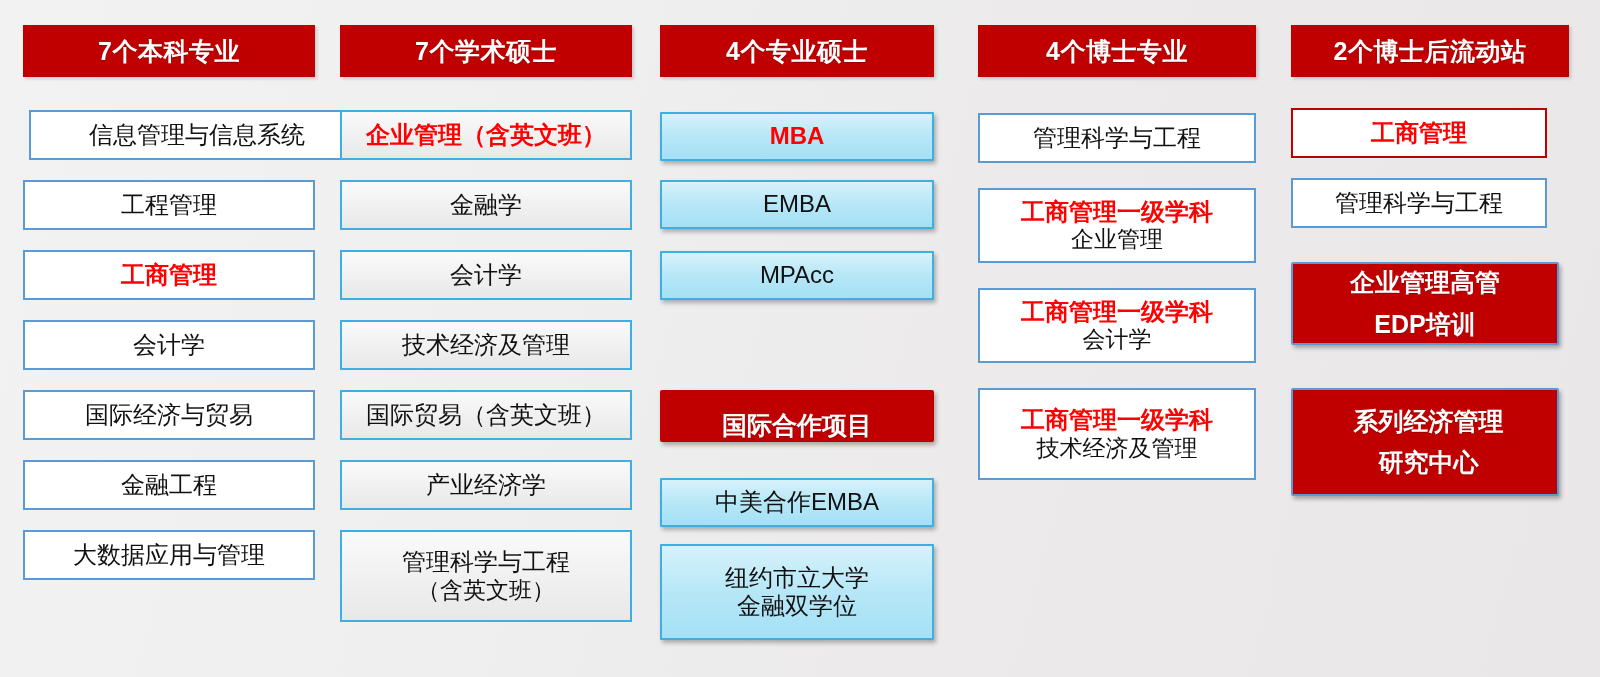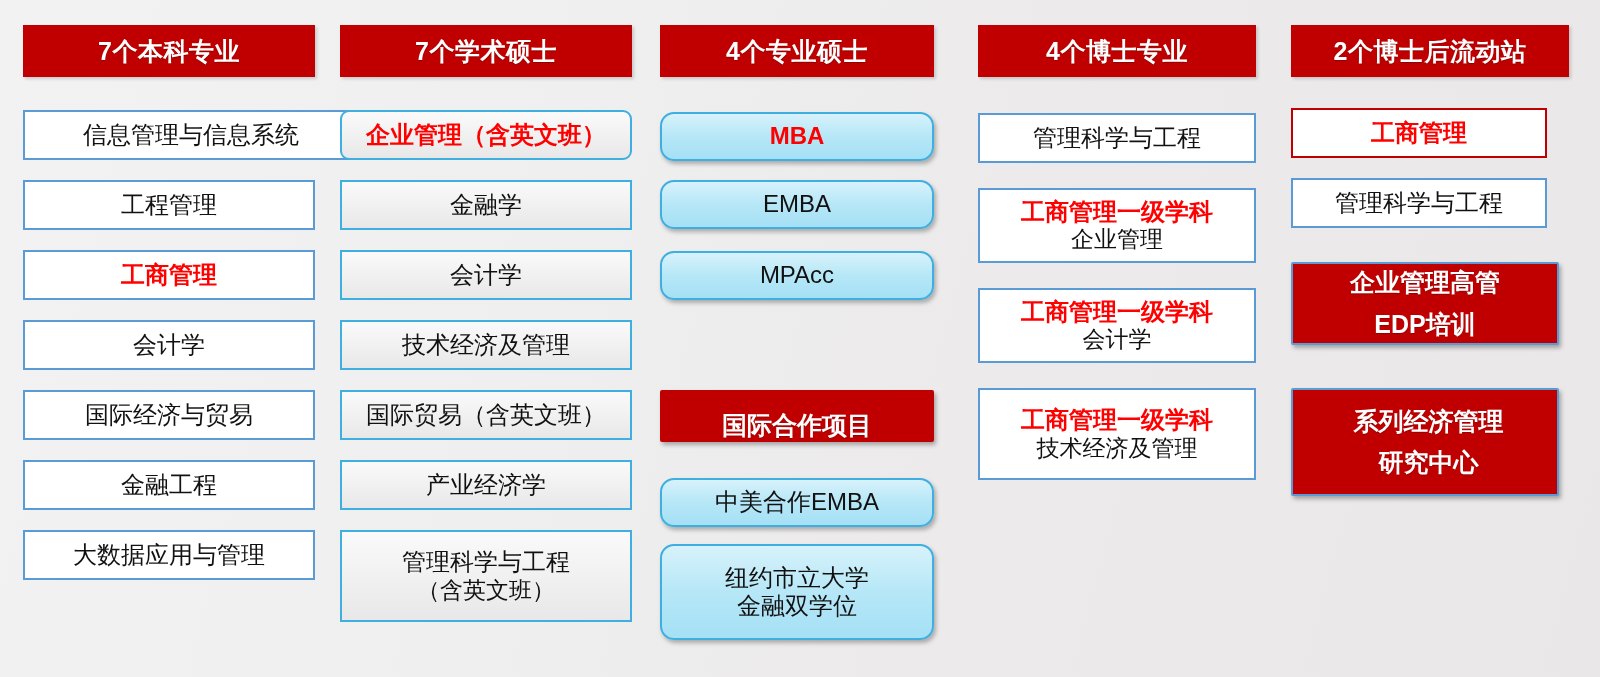--- a/index.html
+++ b/index.html
@@ -62,21 +62,21 @@
   .box.grad {
     background: linear-gradient(180deg, #fafafa 0%, #f0f0f0 55%, #e8e8e8 100%);
     border: 2px solid #3FAEE0;
     font-size: 24px;
     color: #111111;
   }
   
   .box.blue {
     background: linear-gradient(180deg, #d7f2fb 0%, #b6e7f7 50%, #a5e0f5 100%);
     border: 2px solid #3FAEE0;
-    border-radius: 14px;
+    border-radius: 1px;
     font-size: 24px;
     color: #111111;
     box-shadow: 2px 3px 4px rgba(0,0,0,0.28);
   }
   
   .box.red {
     background: #C00000;
     color: #ffffff;
     font-weight: bold;
     font-size: 25px;
@@ -108,21 +108,21 @@
   }
 </style>
 </head>
 <body>
 
 <div id="board">
 
   <div class="column" style="left:23px;width:292px;">
     <div class="col-header" style="width:292px;">7个本科专业</div>
 
-    <div class="box white" style="top:110px;width:336px;height:50px;">
+    <div class="box white" style="top:110px;width:336px;height:50px;margin-left:6px;">
       <span class="line txt-dark">信息管理与信息系统</span>
     </div>
     <div class="box white" style="top:180px;width:292px;height:50px;">
       <span class="line txt-dark">工程管理</span>
     </div>
     <div class="box white" style="top:250px;width:292px;height:50px;">
       <span class="line txt-red">工商管理</span>
     </div>
     <div class="box white" style="top:320px;width:292px;height:50px;">
       <span class="line txt-dark">会计学</span>
@@ -134,21 +134,21 @@
       <span class="line txt-dark">金融工程</span>
     </div>
     <div class="box white" style="top:530px;width:292px;height:50px;">
       <span class="line txt-dark">大数据应用与管理</span>
     </div>
   </div>
 
   <div class="column" style="left:340px;width:292px;">
     <div class="col-header" style="width:292px;">7个学术硕士</div>
 
-    <div class="box grad" style="top:110px;width:292px;height:50px;border-radius:9px;">
+    <div class="box grad" style="top:110px;width:292px;height:50px;">
       <span class="line txt-red">企业管理（含英文班）</span>
     </div>
     <div class="box grad" style="top:180px;width:292px;height:50px;">
       <span class="line txt-dark">金融学</span>
     </div>
     <div class="box grad" style="top:250px;width:292px;height:50px;">
       <span class="line txt-dark">会计学</span>
     </div>
     <div class="box grad" style="top:320px;width:292px;height:50px;">
       <span class="line txt-dark">技术经济及管理</span>

